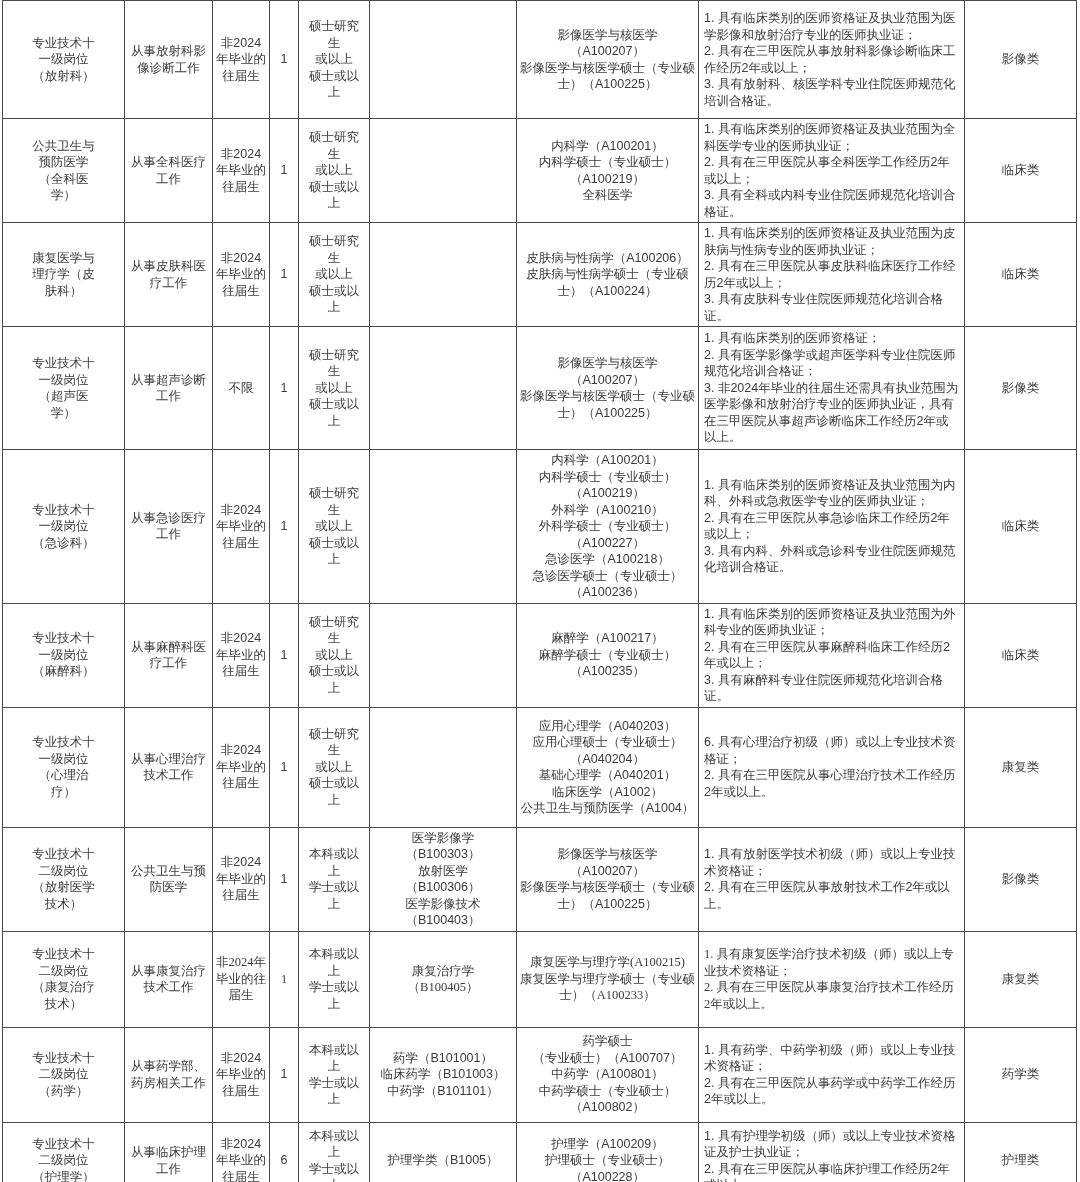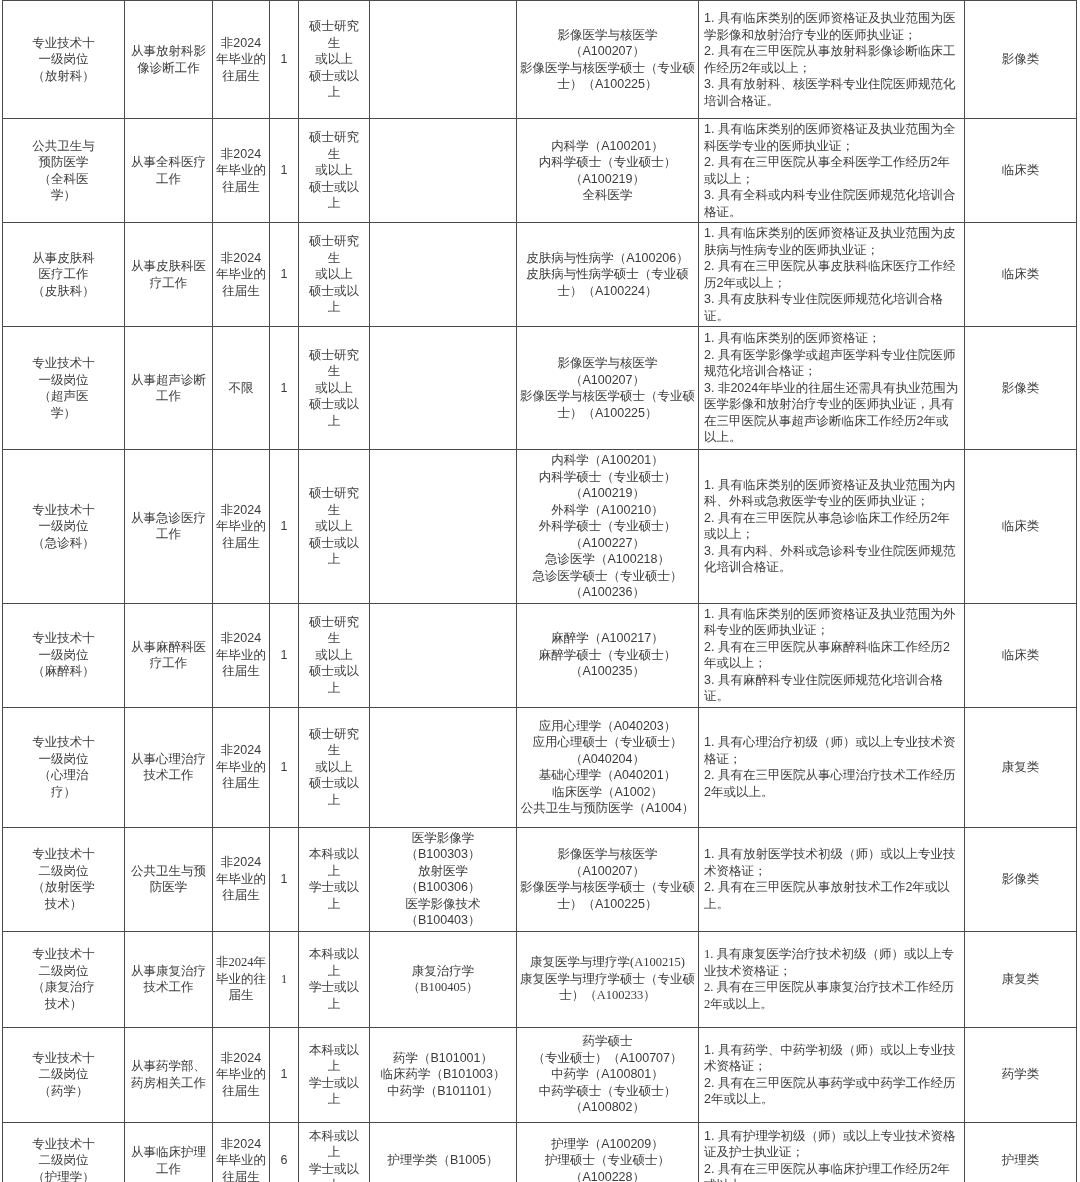--- a/index.html
+++ b/index.html
@@ -94,21 +94,21 @@
 内科学硕士（专业硕士）
 （A100219）
 全科医学</td>
     <td class="c-req">1. 具有临床类别的医师资格证及执业范围为全科医学专业的医师执业证；
 2. 具有在三甲医院从事全科医学工作经历2年或以上；
 3. 具有全科或内科专业住院医师规范化培训合格证。</td>
     <td class="c-cat">临床类</td>
   </tr>
 
   <tr>
-    <td class="c-post">从事皮肤科医疗工作（皮肤科）</td>
+    <td class="c-post">康复医学与理疗学（皮肤科）</td>
     <td class="c-duty">从事皮肤科医疗工作</td>
     <td class="c-target">非2024年毕业的往届生</td>
     <td class="c-count">1</td>
     <td class="c-degree">硕士研究生
 或以上
 硕士或以上</td>
     <td class="c-undergrad"></td>
     <td class="c-postgrad">皮肤病与性病学（A100206）
 皮肤病与性病学硕士（专业硕士）（A100224）</td>
     <td class="c-req">1. 具有临床类别的医师资格证及执业范围为皮肤病与性病专业的医师执业证；
@@ -184,21 +184,21 @@
     <td class="c-degree">硕士研究生
 或以上
 硕士或以上</td>
     <td class="c-undergrad"></td>
     <td class="c-postgrad">应用心理学（A040203）
 应用心理硕士（专业硕士）
 （A040204）
 基础心理学（A040201）
 临床医学（A1002）
 公共卫生与预防医学（A1004）</td>
-    <td class="c-req">1. 具有心理治疗初级（师）或以上专业技术资格证；
+    <td class="c-req">6. 具有心理治疗初级（师）或以上专业技术资格证；
 2. 具有在三甲医院从事心理治疗技术工作经历2年或以上。</td>
     <td class="c-cat">康复类</td>
   </tr>
 
   <tr>
     <td class="c-post">专业技术十二级岗位（放射医学技术）</td>
     <td class="c-duty">公共卫生与预防医学</td>
     <td class="c-target">非2024年毕业的往届生</td>
     <td class="c-count">1</td>
     <td class="c-degree">本科或以上

